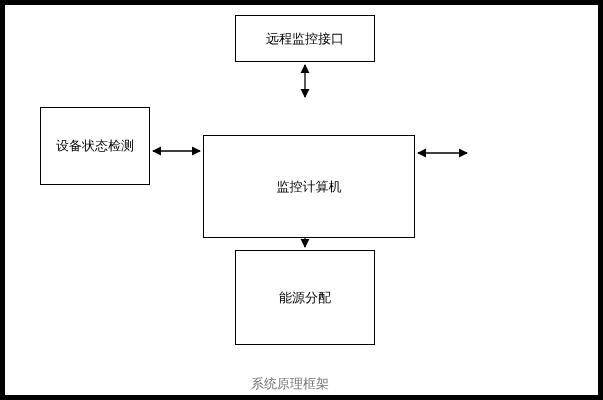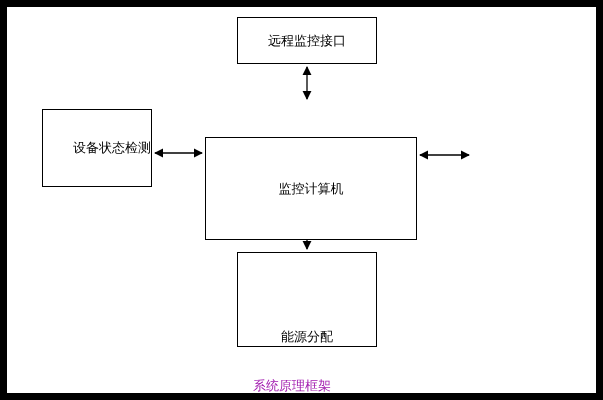--- a/index.html
+++ b/index.html
@@ -8,49 +8,49 @@
     background: #ffffff;
   }
   body {
     font-family: "Liberation Sans", sans-serif;
   }
   .canvas {
     position: relative;
     width: 603px;
     height: 400px;
     background: #ffffff;
-    border: 7px solid #000000;
+    border: 5px solid #000000;
     box-sizing: border-box;
     overflow: hidden;
   }
   .node {
     position: absolute;
     border: 1px solid #000000;
     background: #ffffff;
     display: flex;
     align-items: center;
     justify-content: center;
     font-size: 13px;
     color: #000000;
     text-align: center;
     box-sizing: border-box;
   }
   #node-remote  { left: 230px; top: 10px;  width: 140px; height: 47px;  }
   #node-center  { left: 198px; top: 95px;  width: 212px; height: 103px; margin-top: 35px; }
-  #node-left    { left: 35px;  top: 102px; width: 110px; height: 78px; justify-content: flex-end;  }
+  #node-left    { left: 35px;  top: 102px; width: 110px; height: 78px;  }
   #node-right   { left: 465px; top: 110px; width: 110px; height: 80px;  }
-  #node-bottom  { left: 230px; top: 245px; width: 140px; height: 95px; align-items: flex-end;  }
+  #node-bottom  { left: 230px; top: 245px; width: 140px; height: 95px;  }
   .caption {
     position: absolute;
     left: 0;
     top: 370px;
     width: 570px;
     text-align: center;
     font-size: 13px;
-    color: #a21caf;
+    color: #737373;
   }
   svg.connectors {
     position: absolute;
     left: 0;
     top: 0;
     width: 603px;
     height: 400px;
     pointer-events: none;
   }
 </style>

